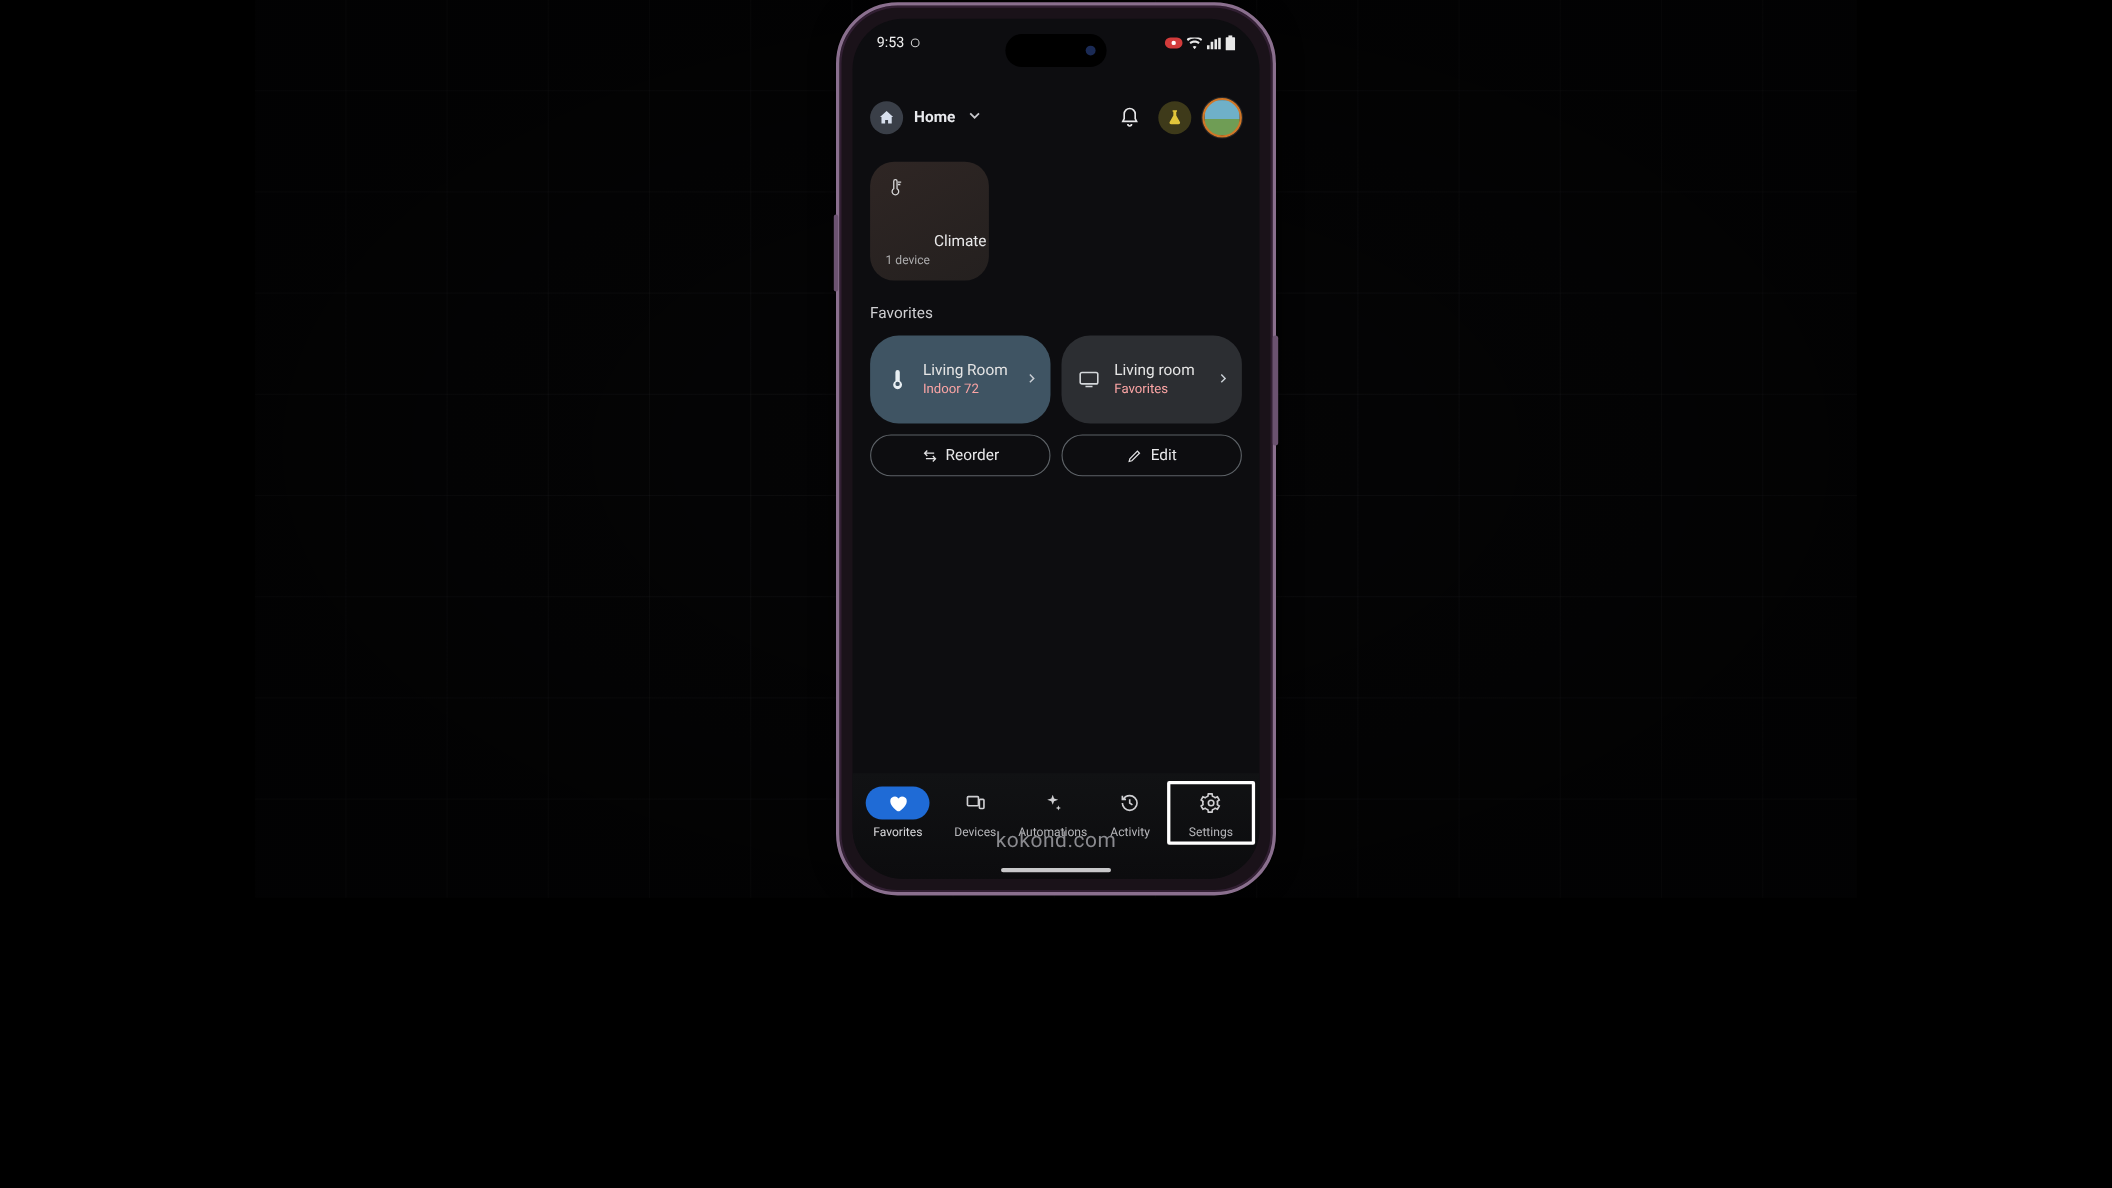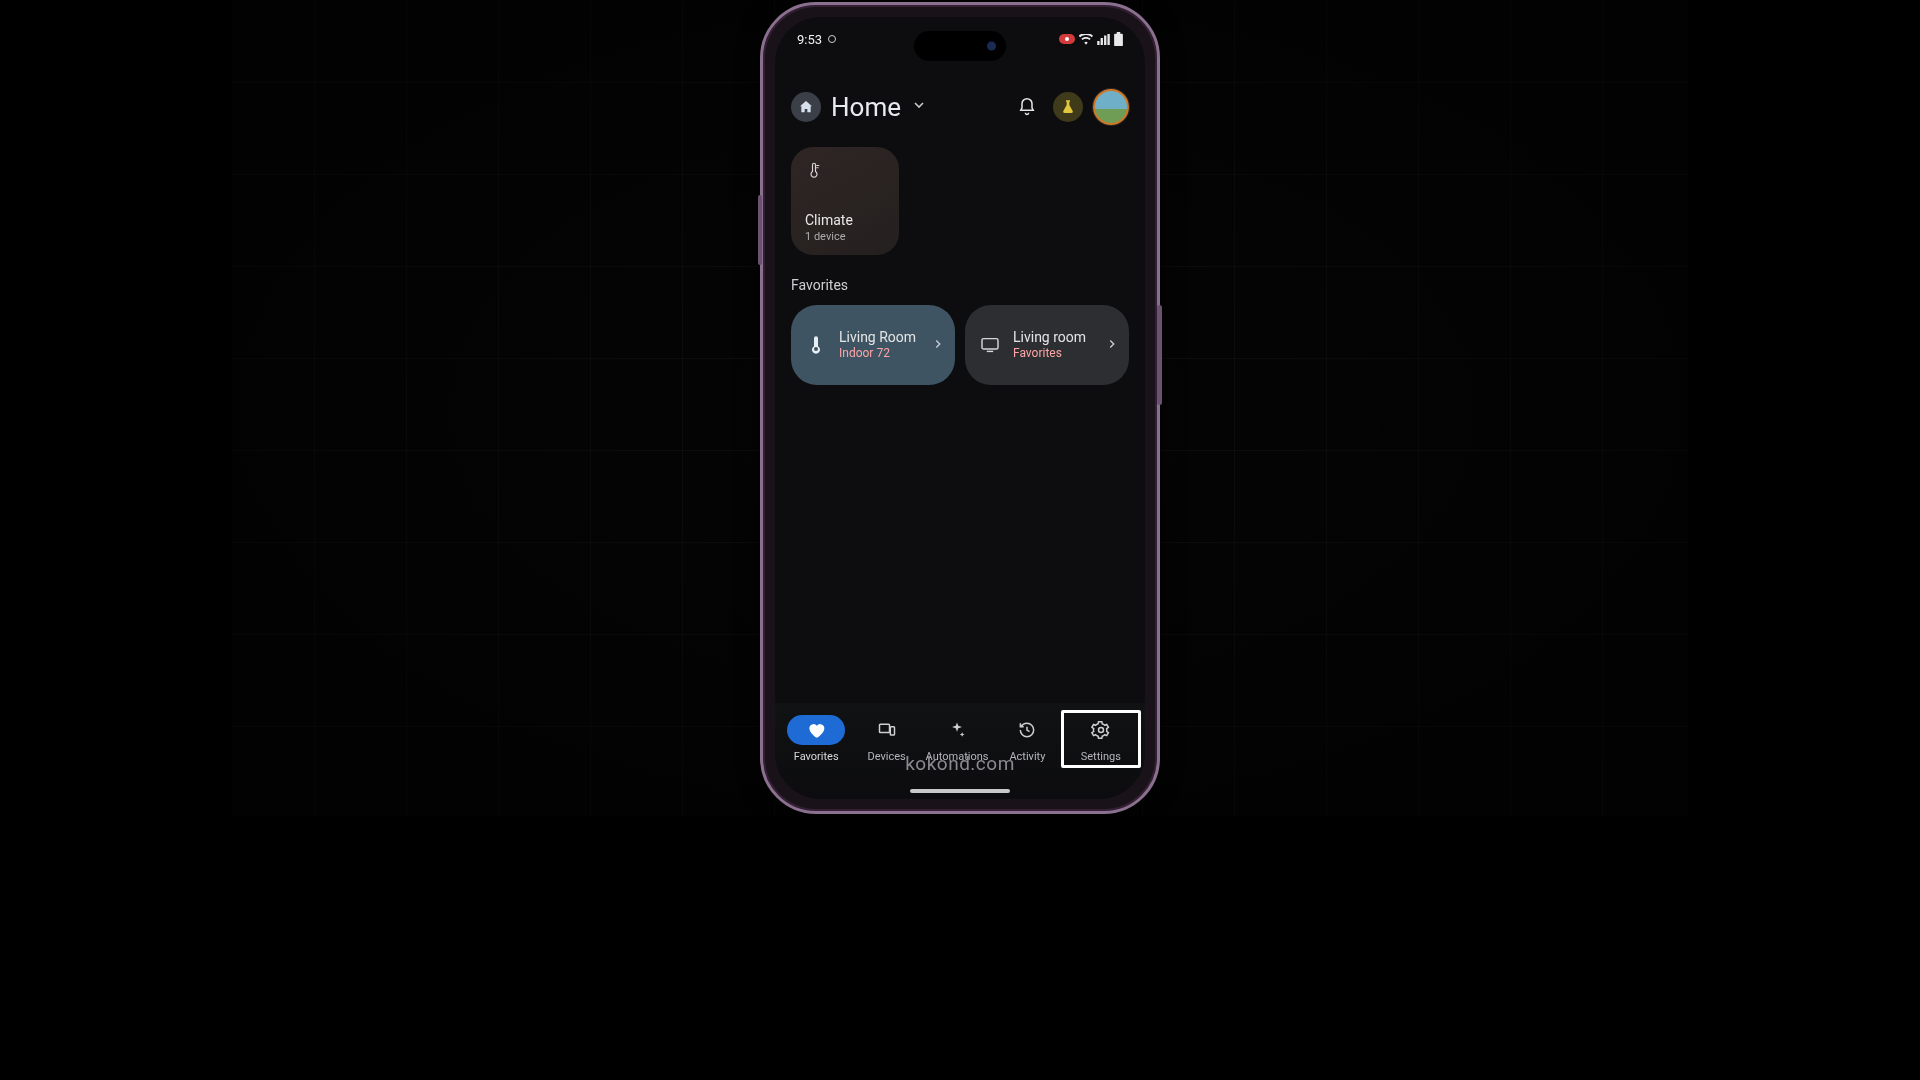--- a/index.html
+++ b/index.html
@@ -130,21 +130,21 @@
   gap: 10px;
   height: 44px;
 }
 .home-icon {
   width: 30px; height: 30px;
   background: #3a3f48;
   border-radius: 50%;
   display: flex; align-items: center; justify-content: center;
 }
 .home-icon svg { width: 16px; height: 16px; fill: #d8e0ee; }
-.home-title { font-size: 26px; font-weight: 400; color: #e9eaee; }
+.home-title { font-size: 14px; font-weight: 700; color: #e9eaee; }
 .chev { color: #c2c2c6; }
 .header-spacer { flex: 1; }
 .icon-btn { width: 32px; height: 32px; display: flex; align-items: center; justify-content: center; }
 .flask {
   width: 30px; height: 30px; border-radius: 50%;
   background: #3e3a1a;
   display: flex; align-items: center; justify-content: center;
 }
 .flask svg { fill: #e2c63b; width: 16px; height: 16px; }
 .avatar {
@@ -158,21 +158,21 @@
 .climate-tile {
   margin-top: 18px;
   width: 108px;
   height: 108px;
   background: linear-gradient(150deg, #2f2624 0%, #24201f 100%);
   border-radius: 22px;
   padding: 14px 14px 12px 14px;
   display: flex; flex-direction: column; justify-content: space-between;
 }
 .climate-tile .ticon svg { width: 18px; height: 18px; stroke: #d5d5d6; stroke-width: 1.6; fill: none; }
-.climate-tile .ttitle { font-size: 14px; color: #e8e8e9; }
+.climate-tile .ttitle { font-size: 14px; color: #e8e8e9; margin-left: 44px; }
 .climate-tile .tsub { font-size: 11px; color: #adadae; margin-top: 2px; }
 
 .section-label { font-size: 14px; color: #cfcfd2; margin-top: 22px; margin-bottom: 12px; }
 
 .fav-row {
   display: flex;
   gap: 10px;
 }
 .fav-card {
   flex: 1;
@@ -373,20 +373,34 @@
               <div class="fav-sub">Favorites</div>
             </div>
             <div class="fav-chev">
               <svg width="14" height="14" viewBox="0 0 24 24" fill="none" stroke-width="2.3">
                   <polyline points="9 6 15 12 9 18"></polyline>
                 </svg>
             </div>
           </div>
         </div>
 
+        <div class="btn-row">
+          <div class="pill-btn">
+            <svg viewBox="0 0 24 24">
+                <path d="M8 4l-4 4 4 4M4 8h14M16 12l4 4-4 4M20 16H6"></path>
+              </svg>
+            <span>Reorder</span>
+          </div>
+          <div class="pill-btn">
+            <svg viewBox="0 0 24 24">
+                <path d="M4 20l4-1 11-11-3-3L5 16l-1 4z"></path>
+              </svg>
+            <span>Edit</span>
+          </div>
+        </div>
 
       </div>
 
       <div class="bottomnav">
 
         <div class="nav-item">
           <div class="nav-icon-wrap active">
             <svg viewBox="0 0 24 24" fill="#fff">
                 <path d="M12 21s-8-5.3-8-11a5 5 0 019-3 5 5 0 019 3c0 5.7-8 11-8 11z"></path>
               </svg>

